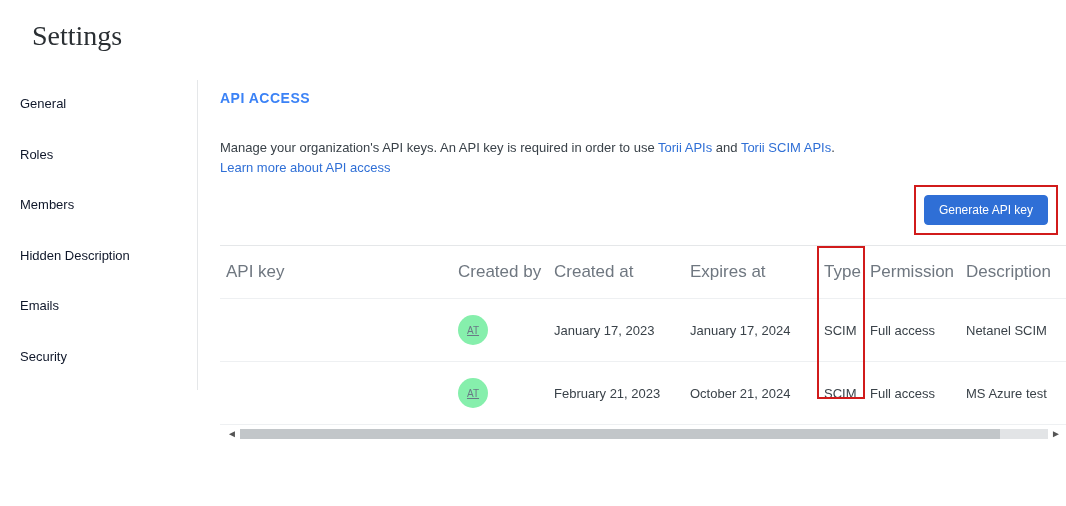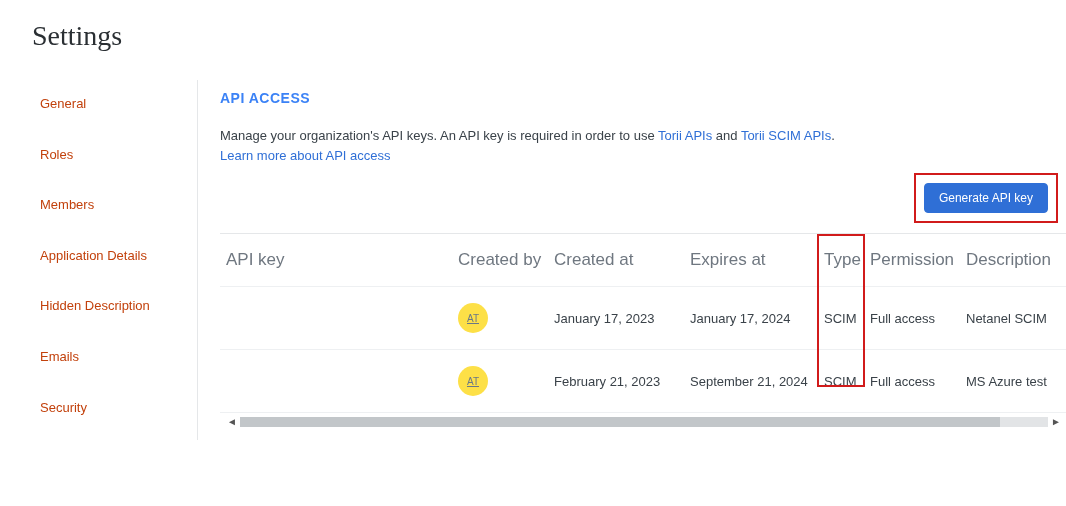--- a/index.html
+++ b/index.html
@@ -21,47 +21,46 @@
     align-items: flex-start;
   }
   .sidebar {
     width: 198px;
     border-right: 1px solid #e5e7e9;
     padding-top: 6px;
   }
   .sidebar-item {
     display: block;
     padding: 10px 0 10px 20px;
-    color: #c2410c;
+    color: #0f172a;
     font-size: 13px;
     cursor: pointer;
     line-height: 1.2;
     margin-bottom: 15px;
-    margin-left: 20px;
   }
   .highlight-box {
     border: 2px solid #d11b1b;
   }
 
   .main {
     flex: 1;
     padding: 0 0 0 22px;
     overflow: hidden;
   }
   .section-title {
     font-size: 14px;
     font-weight: 600;
     color: #3b82f6;
     letter-spacing: 0.5px;
     padding-top: 10px;
   }
   .section-text {
     color: #3a4249;
     font-size: 13px;
-    margin-top: 20px;
+    margin-top: 32px;
     line-height: 1.5;
   }
   .section-text a { color: #2f6fd6; text-decoration: none; }
 
   .button-row {
     display: flex;
     justify-content: flex-end;
     margin: 8px 8px 0 0;
   }
   .gen-wrapper {
@@ -115,21 +114,21 @@
   .col-perm { width: 96px; margin-left: 32px; }
   .col-desc { }
 
   .avatar {
     display: inline-flex;
     align-items: center;
     justify-content: center;
     width: 30px;
     height: 30px;
     border-radius: 50%;
-    background: #fde047;
+    background: #86efac;
     color: #6a7886;
     font-size: 10px;
     font-weight: 500;
     text-decoration: underline;
   }
 
   
   .type-highlight {
     position: absolute;
     border: 2px solid #d11b1b;
@@ -174,21 +173,20 @@
 <body>
 
 <h1 class="page-title">Settings</h1>
 
 <div class="layout">
 
   <nav class="sidebar">
     <a class="sidebar-item">General</a>
     <a class="sidebar-item">Roles</a>
     <a class="sidebar-item">Members</a>
-    <a class="sidebar-item">Application Details</a>
     <a class="sidebar-item">Hidden Description</a>
     <a class="sidebar-item">Emails</a>
     <a class="sidebar-item">Security</a>
 
   </nav>
 
   <main class="main">
 
     <div class="section-title">API ACCESS</div>
 
@@ -227,21 +225,21 @@
             <td class="col-type">SCIM</td>
             <td class="col-perm">Full access</td>
             <td class="col-desc">Netanel SCIM</td>
           </tr>
           <tr>
             <td class="col-apikey"></td>
             <td class="col-createdby">
               <span class="avatar">AT</span>
             </td>
             <td class="col-createdat">February 21, 2023</td>
-            <td class="col-expires">September 21, 2024</td>
+            <td class="col-expires">October 21, 2024</td>
             <td class="col-type">SCIM</td>
             <td class="col-perm">Full access</td>
             <td class="col-desc">MS Azure test</td>
           </tr>
         </tbody>
       </table>
 
       <div class="type-highlight"></div>
 
       <div class="hscroll">

